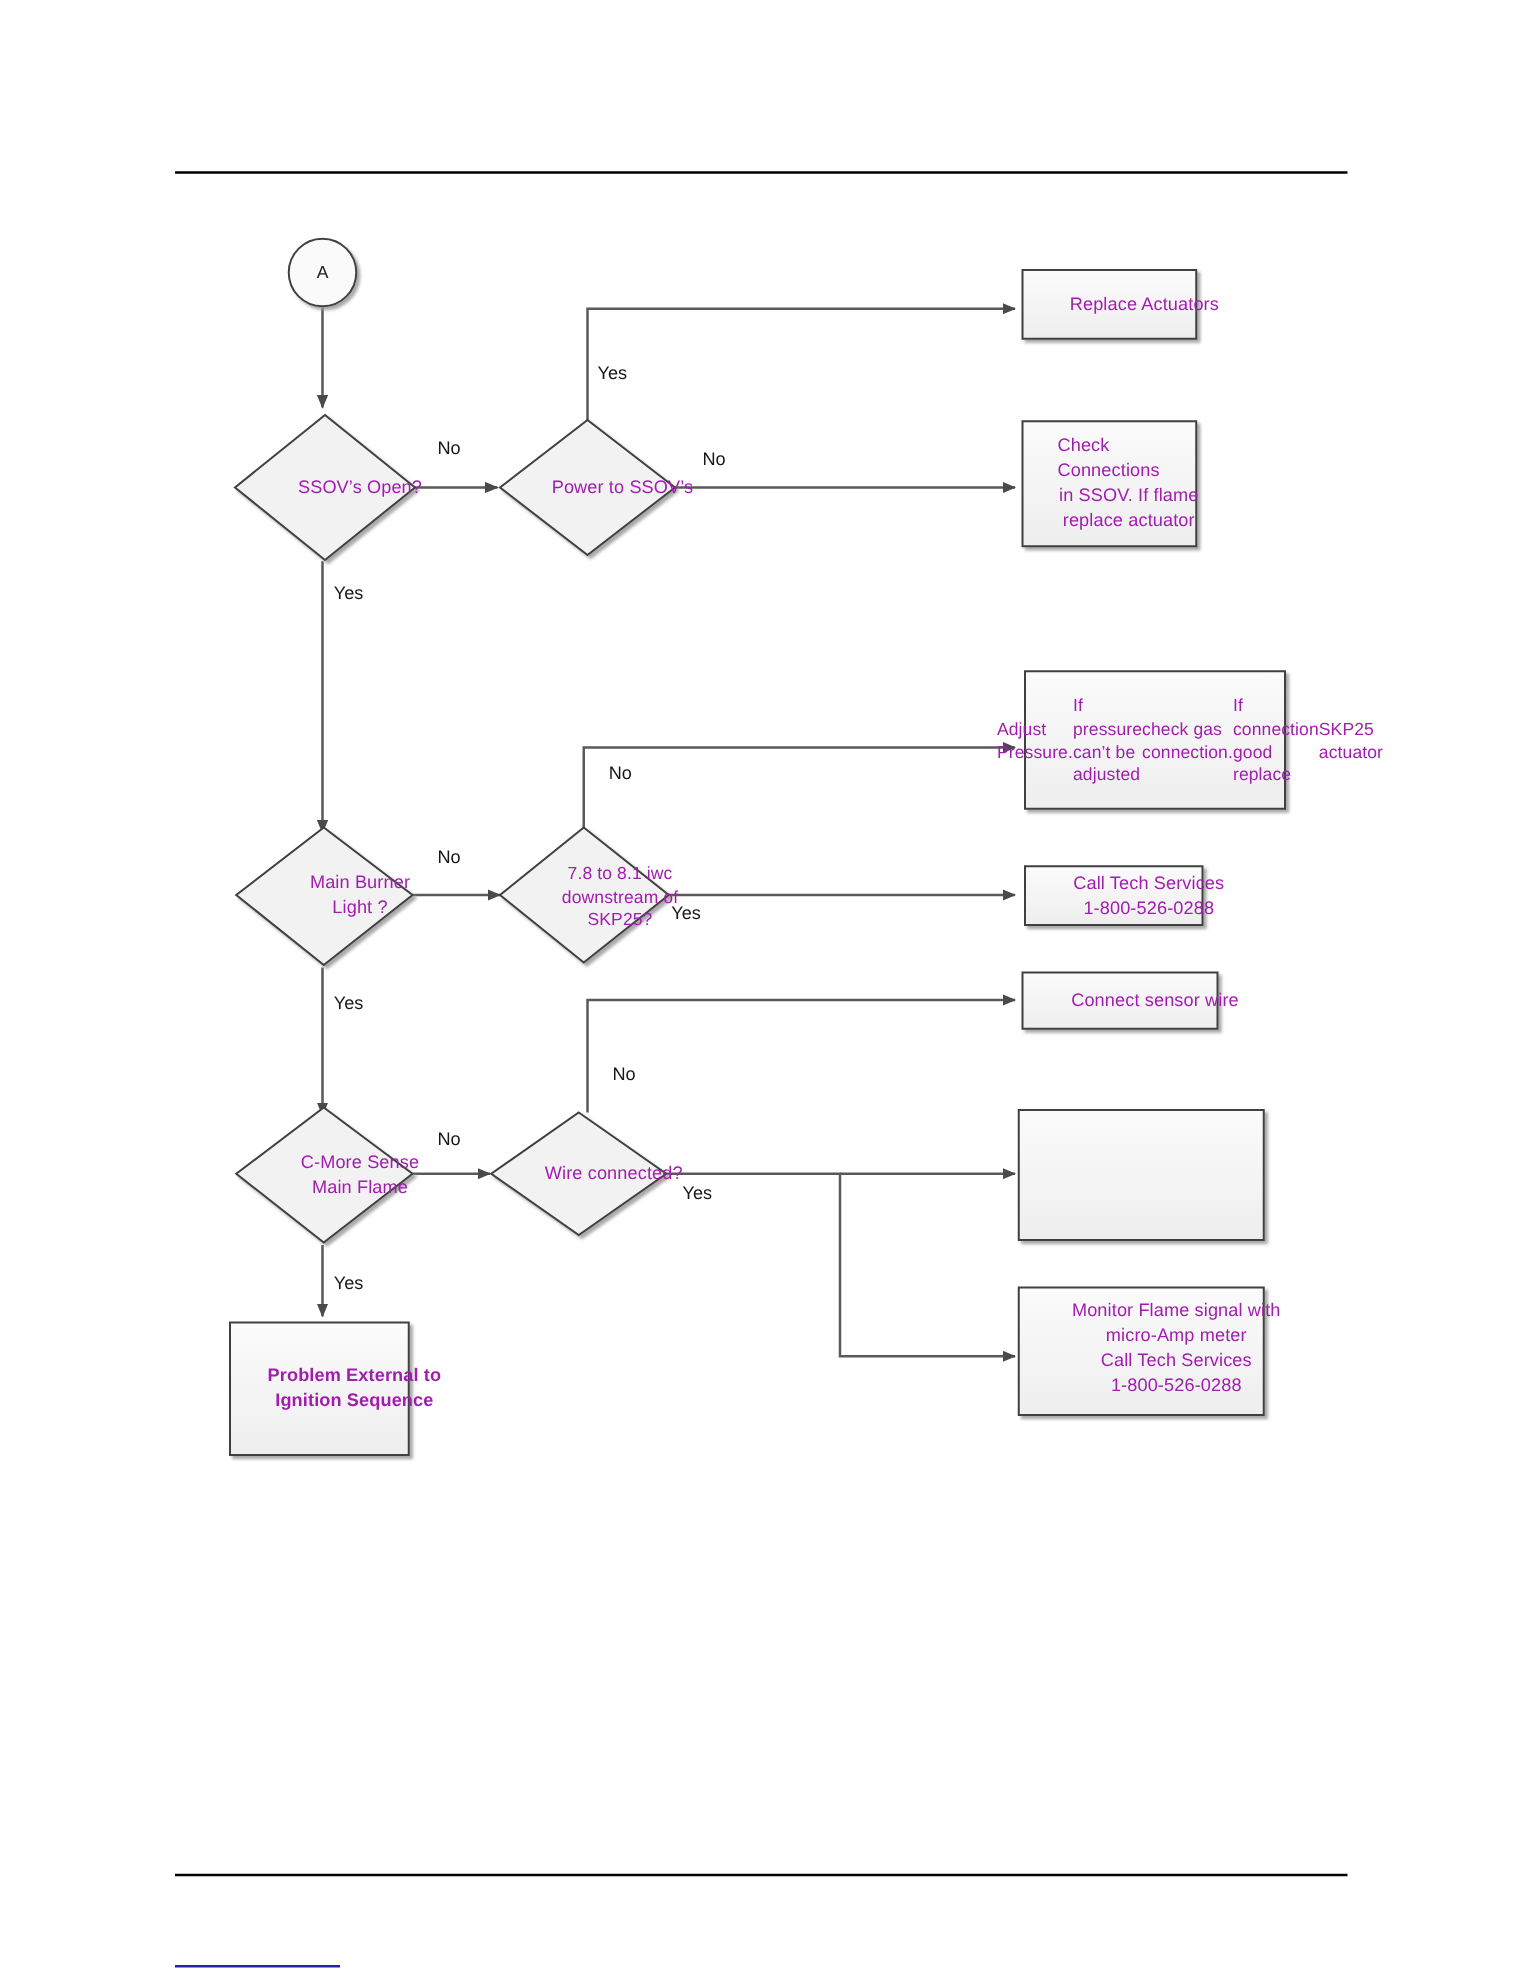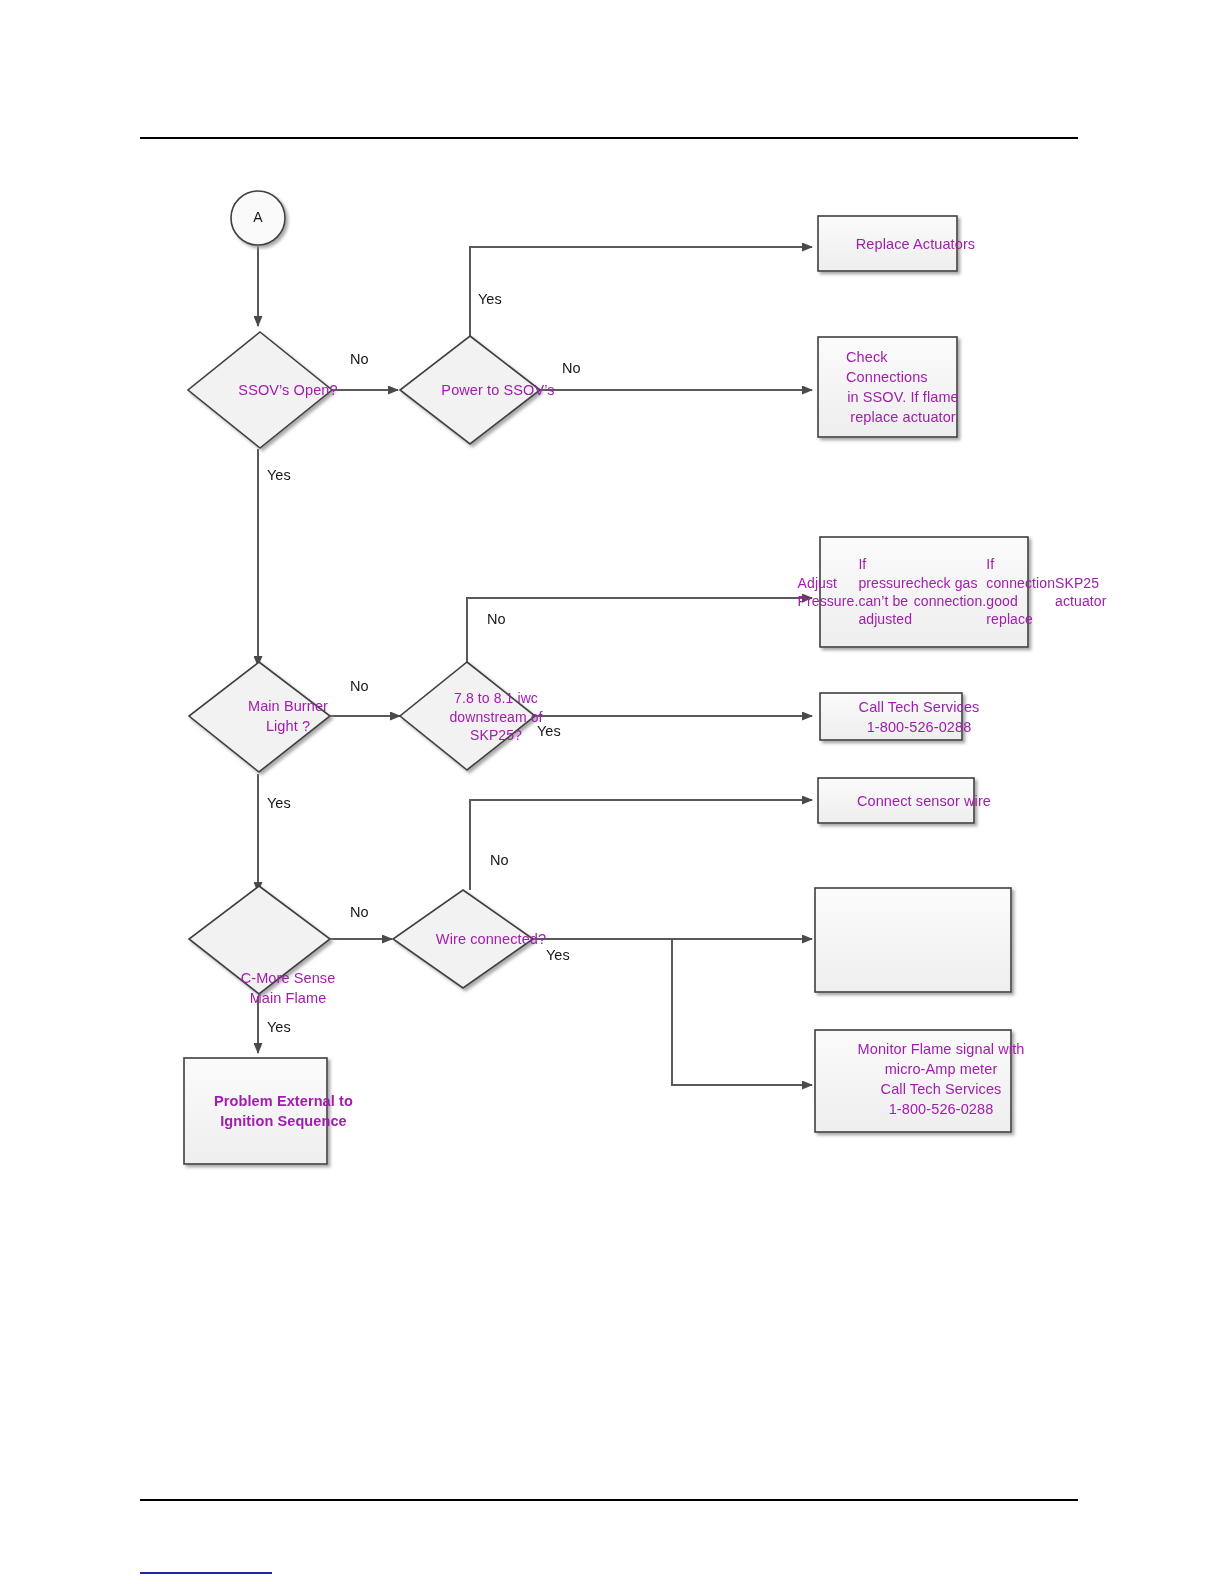--- a/index.html
+++ b/index.html
@@ -147,21 +147,21 @@
     <span>Main Burner</span>
     <span>Light ?</span>
   </div>
 
   <div class="node-text small" style="left:398px; top:684px; width:140px; height:66px; flex-direction:column;">
     <span>7.8 to 8.1 iwc</span>
     <span>downstream of</span>
     <span>SKP25?</span>
   </div>
 
-  <div class="node-text" style="left:188px; top:915px; width:144px; height:50px; flex-direction:column;margin-top:48px;">
+  <div class="node-text" style="left:188px; top:915px; width:144px; height:50px; flex-direction:column;">
     <span>C-More Sense</span>
     <span>Main Flame</span>
   </div>
 
   <div class="node-text" style="left:391px; top:925px; width:144px; height:28px;">Wire connected?</div>
 
   <div class="node-text" style="left:818px; top:230px; width:139px; height:28px;">Replace Actuators</div>
 
   <div class="node-text" style="left:818px; top:350px; width:114px; height:74px; flex-direction:column;">
     <span>Check Connections</span>

